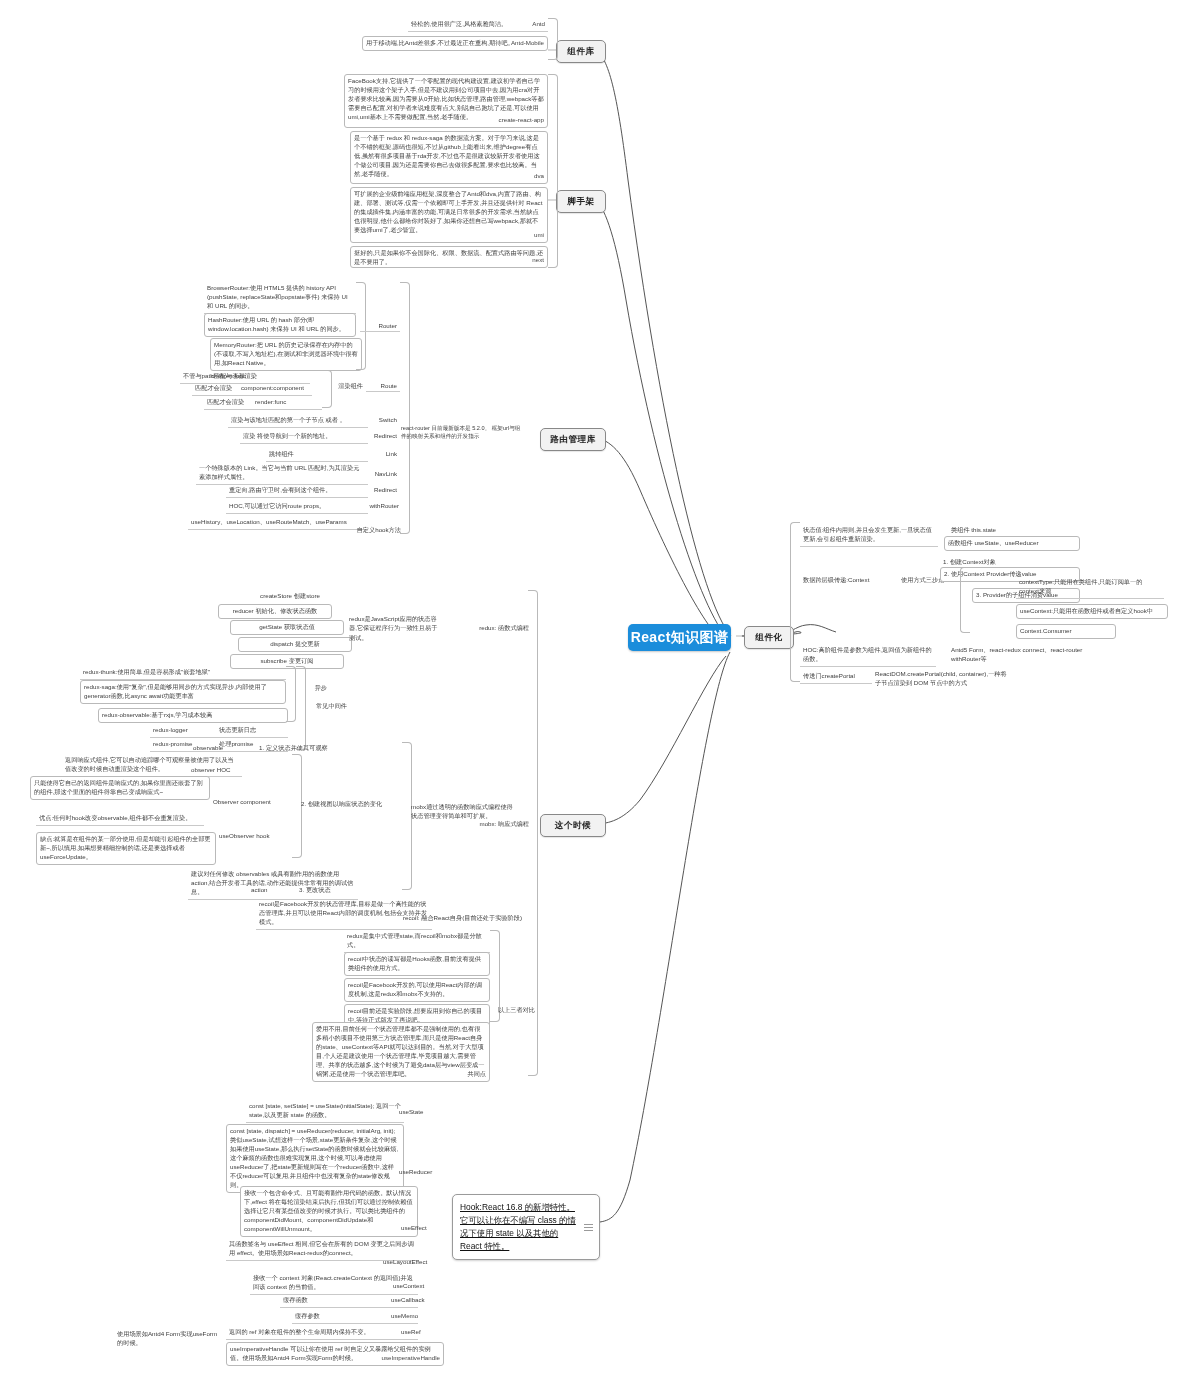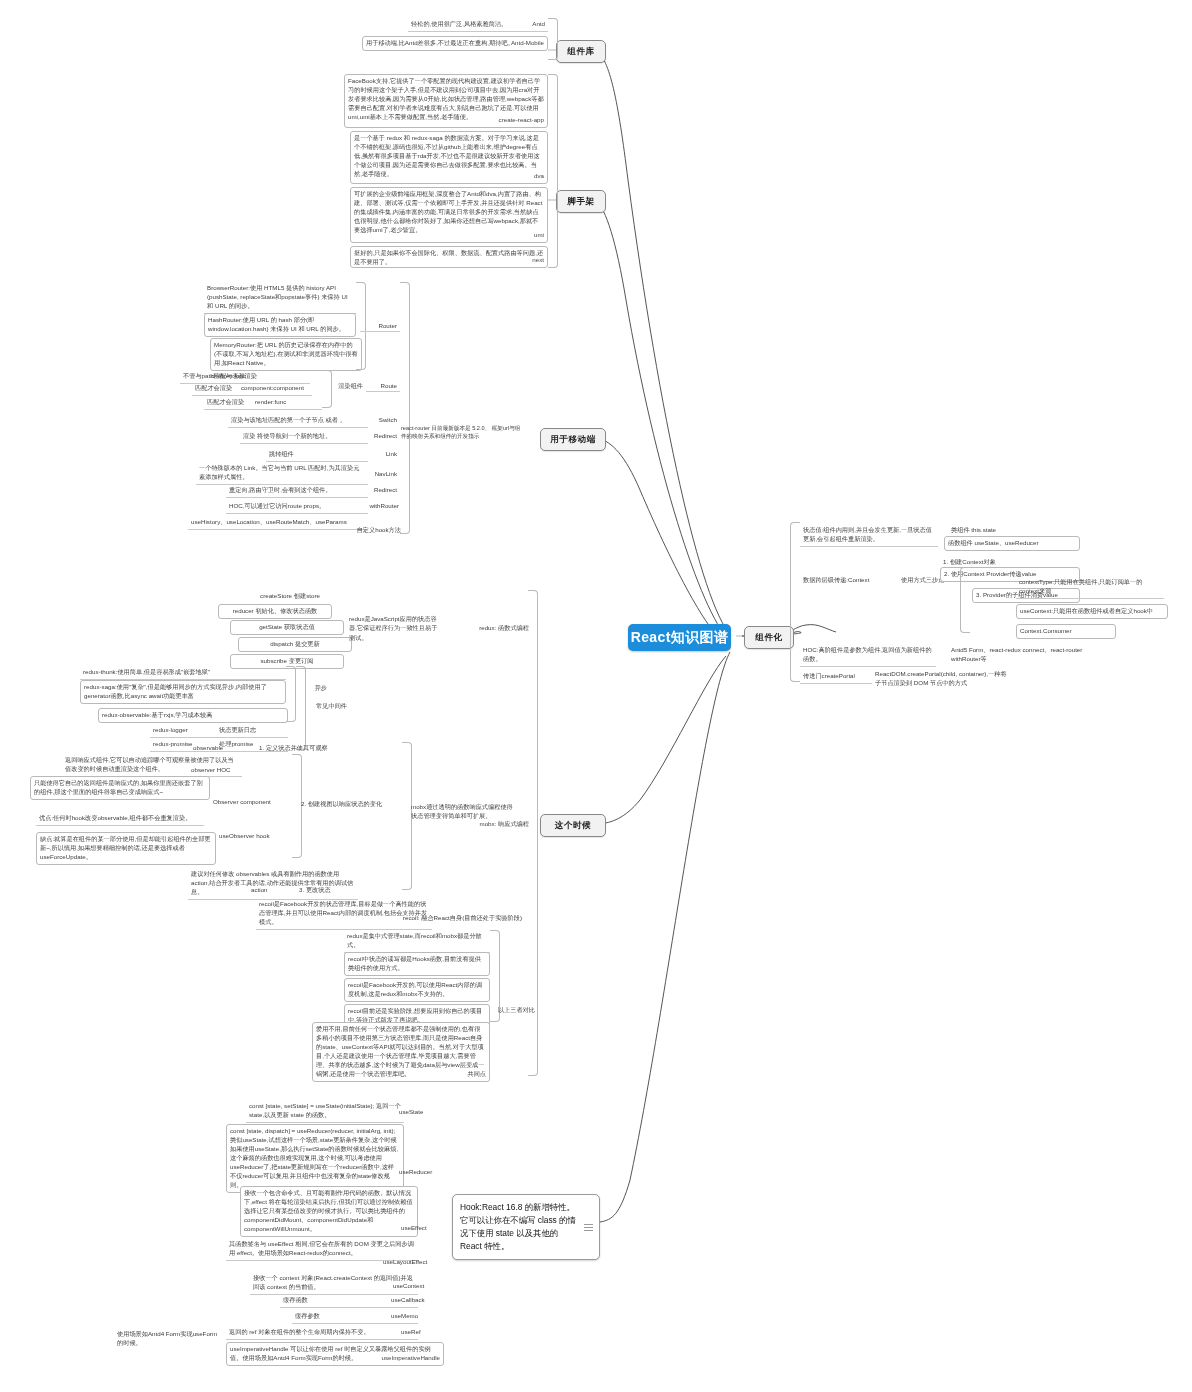--- a/index.html
+++ b/index.html
@@ -82,25 +82,25 @@
       <path d="M556,824 L548,824"></path>
 
       <path d="M744,636 L736,636"></path>
     </g>
   </svg>
 
   <div id="root-node" style="left: 628px; top: 624px; width: 103px; height: 27px; background: rgb(27, 141, 219);">React知识图谱</div>
 
   <div class="branch" style="left:556px;top:40px;width:48px;height:21px;">组件库</div>
   <div class="branch" style="left:556px;top:190px;width:48px;height:21px;">脚手架</div>
-  <div class="branch" style="left:540px;top:428px;width:64px;height:21px;">用于移动端</div>
+  <div class="branch" style="left:540px;top:428px;width:64px;height:21px;">路由管理库</div>
   <div class="branch" style="left:540px;top:814px;width:64px;height:21px;">这个时候</div>
   <div class="branch" style="left:744px;top:626px;width:48px;height:21px;">组件化</div>
 
-  <div class="note" style="left:452px;top:1194px;width:148px;">
+  <div class="note" style="left:452px;top:1194px;width:148px;text-decoration:underline;">
     <span>Hook:React 16.8 的新增特性。它可以让你在不编写 class 的情况下使用 state 以及其他的 React 特性。</span>
     <span class="grip">
         <i></i>
         <i></i>
         <i></i>
       </span>
   </div>
 
   <div class="leaf under" style="left:408px;top:18px;width:140px;text-align:left;">
     <span class="desc">轻松的,使用很广泛,风格素雅简洁。</span>

